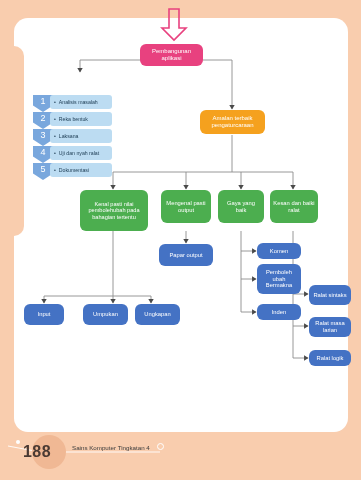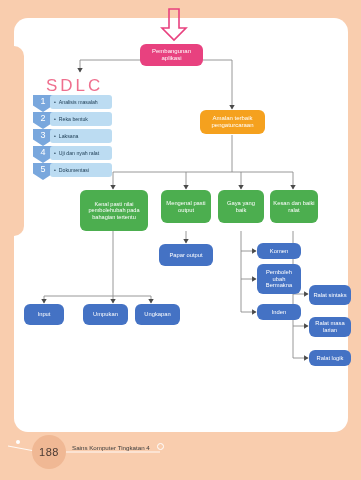--- a/index.html
+++ b/index.html
@@ -62,23 +62,23 @@
 
   
   .wires{position:absolute;left:0;top:0;width:361px;height:480px;pointer-events:none;}
 
   
   .footer-badge{
     position:absolute;left:32px;top:435px;width:34px;height:34px;border-radius:50%;
     background:#f0b894;
   }
   .footer-num{
-    position:absolute;left:32px;top:435px;width:34px;height:34px;
+    position:absolute;left:20px;top:435px;width:34px;height:34px;
     display:flex;align-items:center;justify-content:center;
-    color:#4a3a33;font-size:11px;font-weight:normal;letter-spacing:0.5px;
+    color:#4a3a33;font-size:16px;font-weight:bold;letter-spacing:0.5px;
   }
   .footer-text{
     position:absolute;left:72px;top:444px;
     color:#3b3b3b;font-size:6.2px;
   }
   .dot{position:absolute;border-radius:50%;}
   .dot-o{border:1.2px solid #ffffff;background:transparent;}
   .dot-f{background:#ffffff;}
 </style>
 </head>
@@ -129,21 +129,20 @@
 
       <path d="M293,231 L293,358"></path>
       <path d="M293,294 L308,294" marker-end="url(#ah)"></path>
       <path d="M293,326 L308,326" marker-end="url(#ah)"></path>
       <path d="M293,358 L308,358" marker-end="url(#ah)"></path>
     </g>
   </svg>
 
   <div class="node pink" style="left:140px;top:44px;width:63px;height:22px;font-size:6px;">Pembangunan aplikasi</div>
 
-  <div class="sdlc-title">SDLC</div>
 
   <div class="chev" style="top:95px;">1</div>
   <div class="chev" style="top:112px;">2</div>
   <div class="chev" style="top:129px;">3</div>
   <div class="chev" style="top:146px;">4</div>
   <div class="chev" style="top:163px;">5</div>
 
   <div class="sdlc-pill" style="top:95px;">
       <span style="margin-right:3px;">•</span>
       <span>Analisis masalah</span>

